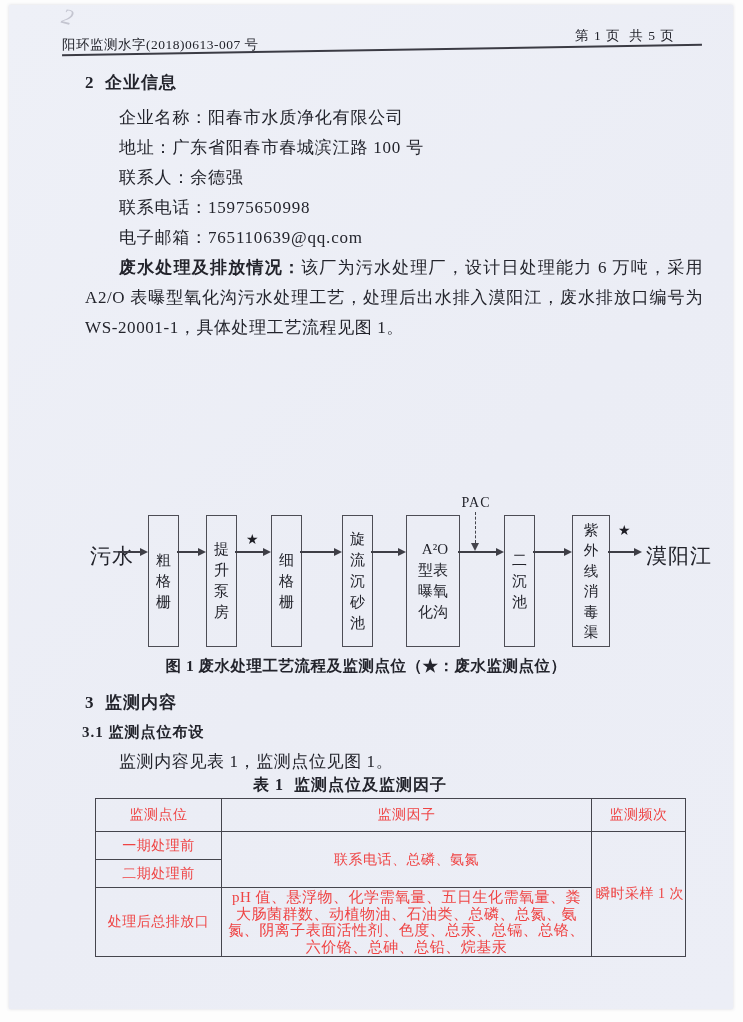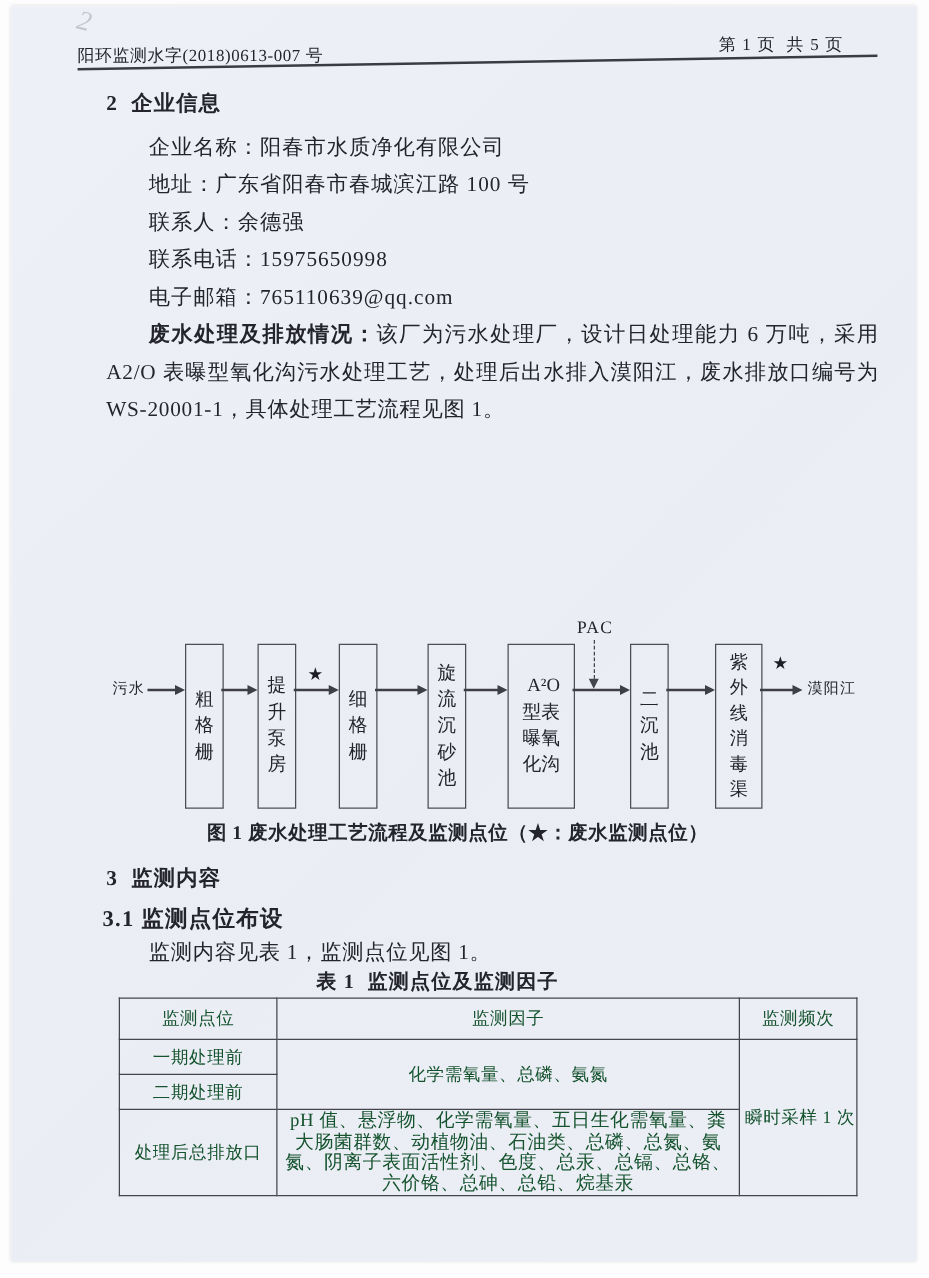--- a/index.html
+++ b/index.html
@@ -28,21 +28,21 @@
   .body-flow{position:absolute;left:85px;top:68px;width:618px;font-size:17px;line-height:30px;}
   .h{font-size:17px;font-weight:bold;margin:0;white-space:pre-wrap;letter-spacing:1px;}
   .para{margin:0;text-indent:2em;text-align:justify;letter-spacing:.6px;}
   .para b{letter-spacing:.6px;}
   .mt{margin-top:6px;}
   .info-line{text-indent:2em;letter-spacing:.8px;}
   .info-gap{margin-top:5px;}
 
   
   .diagram{position:absolute;left:0;top:495px;width:743px;height:185px;}
-  .dlabel{position:absolute;font-size:12px;letter-spacing:1px;}
+  .dlabel{position:absolute;font-size:21px;letter-spacing:1px;}
   .pbox{
     position:absolute;top:20px;height:130px;border:1.2px solid #4d4d55;
     display:flex;align-items:center;justify-content:center;
     font-size:15px;line-height:21px;text-align:center;white-space:pre-line;
   }
   .seg{position:absolute;top:56px;height:1.8px;background:#3e3e46;}
   .ah{
     position:absolute;top:53px;width:0;height:0;
     border-top:4px solid transparent;border-bottom:4px solid transparent;
     border-left:8px solid #3e3e46;
@@ -51,28 +51,28 @@
   .pac{position:absolute;left:453px;top:0;width:46px;text-align:center;font-size:14px;letter-spacing:1px;}
   .pac-dash{position:absolute;left:475px;top:17px;height:31px;border-left:1.6px dashed #44444c;}
   .pac-head{
     position:absolute;left:471px;top:48px;width:0;height:0;
     border-left:4px solid transparent;border-right:4px solid transparent;
     border-top:8px solid #44444c;
   }
   .fig-caption{position:absolute;left:0;top:656px;width:732px;text-align:center;font-weight:bold;font-size:15.5px;letter-spacing:.5px;}
 
   .h3a{position:absolute;left:85px;top:691px;font-size:17px;font-weight:bold;white-space:pre-wrap;letter-spacing:1px;}
-  .h3b{position:absolute;left:82px;top:723px;font-size:18px;font-weight:bold;white-space:pre-wrap;letter-spacing:1px;}
+  .h3b{position:absolute;left:82px;top:723px;font-size:15px;font-weight:bold;white-space:pre-wrap;letter-spacing:1px;}
   .s3body{position:absolute;left:119px;top:750px;font-size:17px;letter-spacing:.6px;}
   .tbl-title{position:absolute;left:0;top:775px;width:700px;text-align:center;font-weight:bold;font-size:16px;white-space:pre-wrap;letter-spacing:1px;}
 
   table.mon{
     position:absolute;left:95px;top:798px;width:590px;
     border-collapse:collapse;table-layout:fixed;
-    font-size:14px;color:#14532d;
+    font-size:14px;color:#ef4444;
   }
   table.mon td,table.mon th{
     border:1px solid #45454d;font-weight:normal;
     text-align:center;vertical-align:middle;padding:1px 4px;
     letter-spacing:.5px;
   }
   col.c1{width:126px;} col.c2{width:370px;} col.c3{width:94px;}
   tr.hdr{height:33px;} tr.r1{height:28px;} tr.r2{height:28px;} tr.r3{height:52px;}
   td.factors3{font-size:15px;line-height:16.5px;letter-spacing:.2px;padding:2px 6px;}
   td.freq{white-space:pre;}
@@ -176,21 +176,21 @@
         <col class="c3">
       </colgroup>
     <tbody>
         <tr class="hdr">
       <th>监测点位</th>
       <th>监测因子</th>
       <th>监测频次</th>
     </tr>
     <tr class="r1">
       <td>一期处理前</td>
-      <td rowspan="2">化学需氧量、总磷、氨氮</td>
+      <td rowspan="2">联系电话、总磷、氨氮</td>
       <td rowspan="3" class="freq">瞬时采样 1 次</td>
     </tr>
     <tr class="r2">
       <td>二期处理前</td>
     </tr>
     <tr class="r3">
       <td>处理后总排放口</td>
       <td class="factors3">pH 值、悬浮物、化学需氧量、五日生化需氧量、粪大肠菌群数、动植物油、石油类、总磷、总氮、氨氮、阴离子表面活性剂、色度、总汞、总镉、总铬、六价铬、总砷、总铅、烷基汞</td>
     </tr>
   </tbody>

